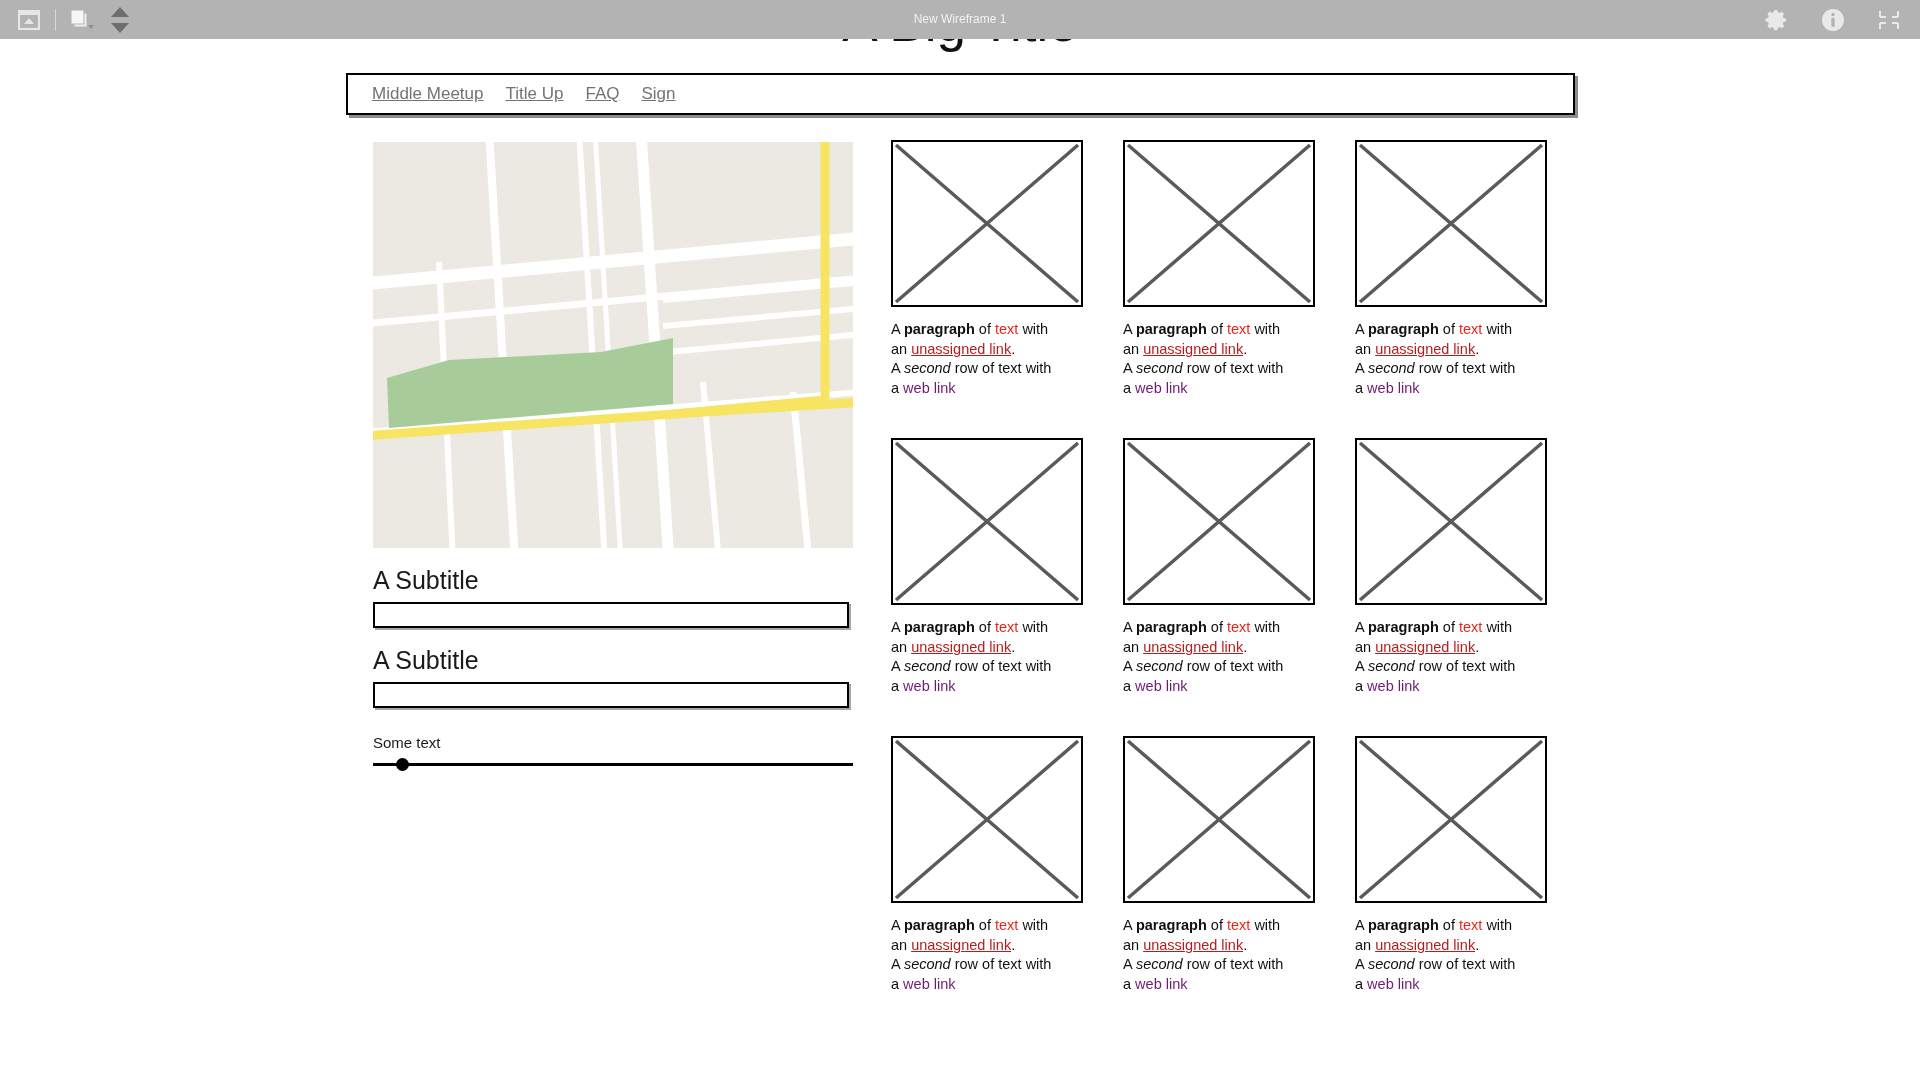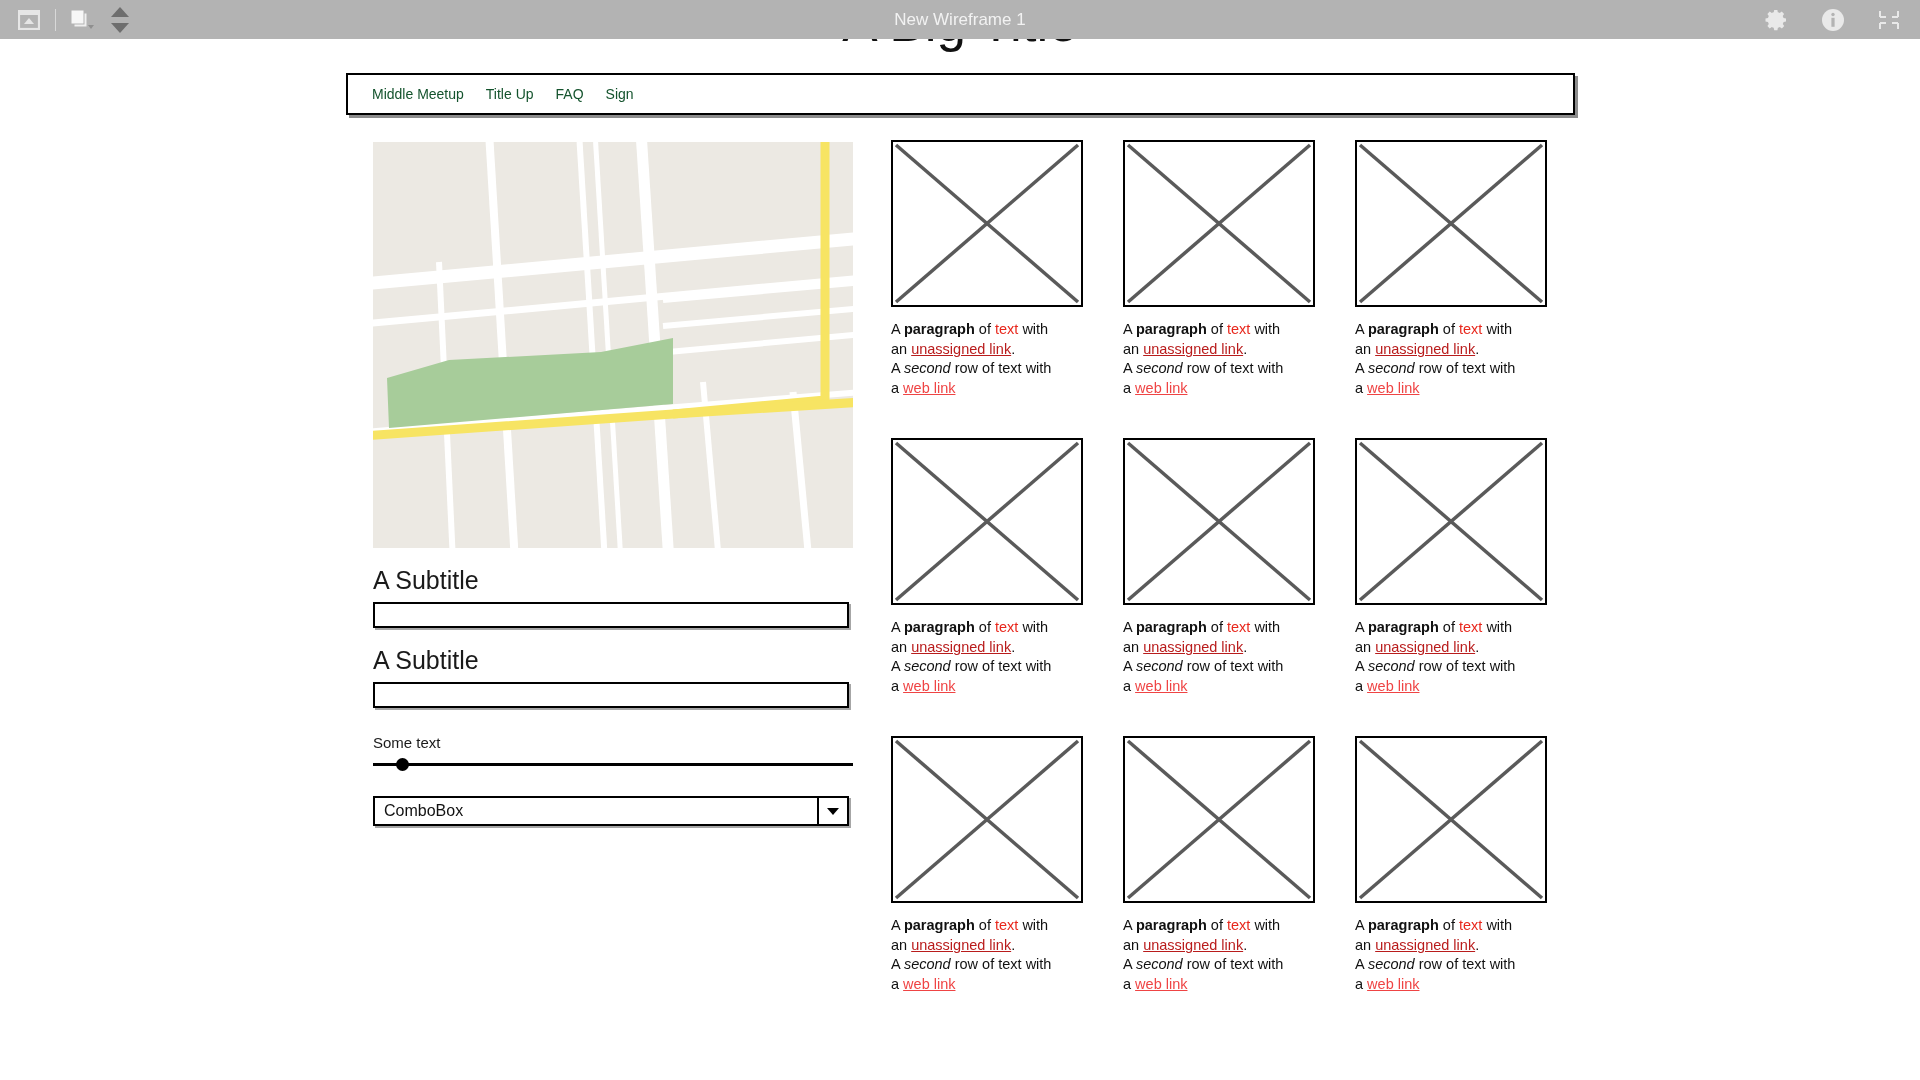--- a/index.html
+++ b/index.html
@@ -43,21 +43,21 @@
     margin: 0 7px;
   }
   #toolbar-title {
     position: absolute;
     left: 0; right: 0;
     top: 0;
     height: 39px;
     line-height: 39px;
     text-align: center;
     color: #f2f2f2;
-    font-size: 17px;
+    font-size: 12px;
     font-family: "Liberation Sans", sans-serif;
     pointer-events: none;
   }
   #toolbar-right {
     position: absolute;
     right: 12px;
     top: 0;
     height: 39px;
     display: flex;
     align-items: center;
@@ -86,26 +86,27 @@
     width: 1225px;
     height: 38px;
     border: 2px solid #000000;
     background: #ffffff;
     box-shadow: 3px 3px 0 rgba(0,0,0,0.45);
     display: flex;
     align-items: center;
     z-index: 10;
   }
   .nav-item {
-    font-size: 14px;
-    color: #14532d;
+    font-size: 17px;
+    color: #737373;
     padding: 0 0;
     margin-left: 22px;
     font-family: "Liberation Sans", sans-serif;
     white-space: nowrap;
+    text-decoration: underline;
   }
   .nav-item:first-child { margin-left: 24px; }
 
   
   #left-col {
     position: absolute;
     left: 373px;
     top: 142px;
     width: 480px;
   }
@@ -225,22 +226,21 @@
     font-family: "Liberation Sans", sans-serif;
   }
   .card-text .bold { font-weight: bold; }
   .card-text .red { color: #e8271c; }
   .card-text .italic { font-style: italic; }
   .card-text .ulink {
     color: #b91c1c;
     text-decoration: underline;
   }
   .card-text .wlink {
-    color: #ef4444;
-    text-decoration: underline;
+    color: #701a75;
     margin-top: 48px;
   }
   .card-text .uline { }
 </style>
 </head>
 <body>
 
 <div id="page-title">A Big Title</div>
 
 <div id="toolbar">
@@ -343,28 +343,20 @@
   <div class="subtitle">A Subtitle</div>
   <input class="text-input" type="text" value="" style="">
 
   <div class="small-label">Some text</div>
 
   <div id="slider-wrap">
     <div id="slider-track"></div>
     <div id="slider-knob" style="left: 23.35px;"></div>
   </div>
 
-  <div id="combobox">
-    <span id="combobox-label">ComboBox</span>
-    <span id="combobox-arrow">
-      <svg width="14" height="10" viewBox="0 0 14 10">
-        <polygon points="1,2 13,2 7,9" fill="#000000"></polygon>
-      </svg>
-    </span>
-  </div>
 
 </div>
 
 <div id="card-grid">
 
   <div class="card">
     <div class="card-image">
       <svg width="188" height="163" viewBox="0 0 188 163">
         <line x1="3" y1="3" x2="185" y2="160" stroke="#5a5a5a" stroke-width="3.5"></line>
         <line x1="185" y1="3" x2="3" y2="160" stroke="#5a5a5a" stroke-width="3.5"></line>

